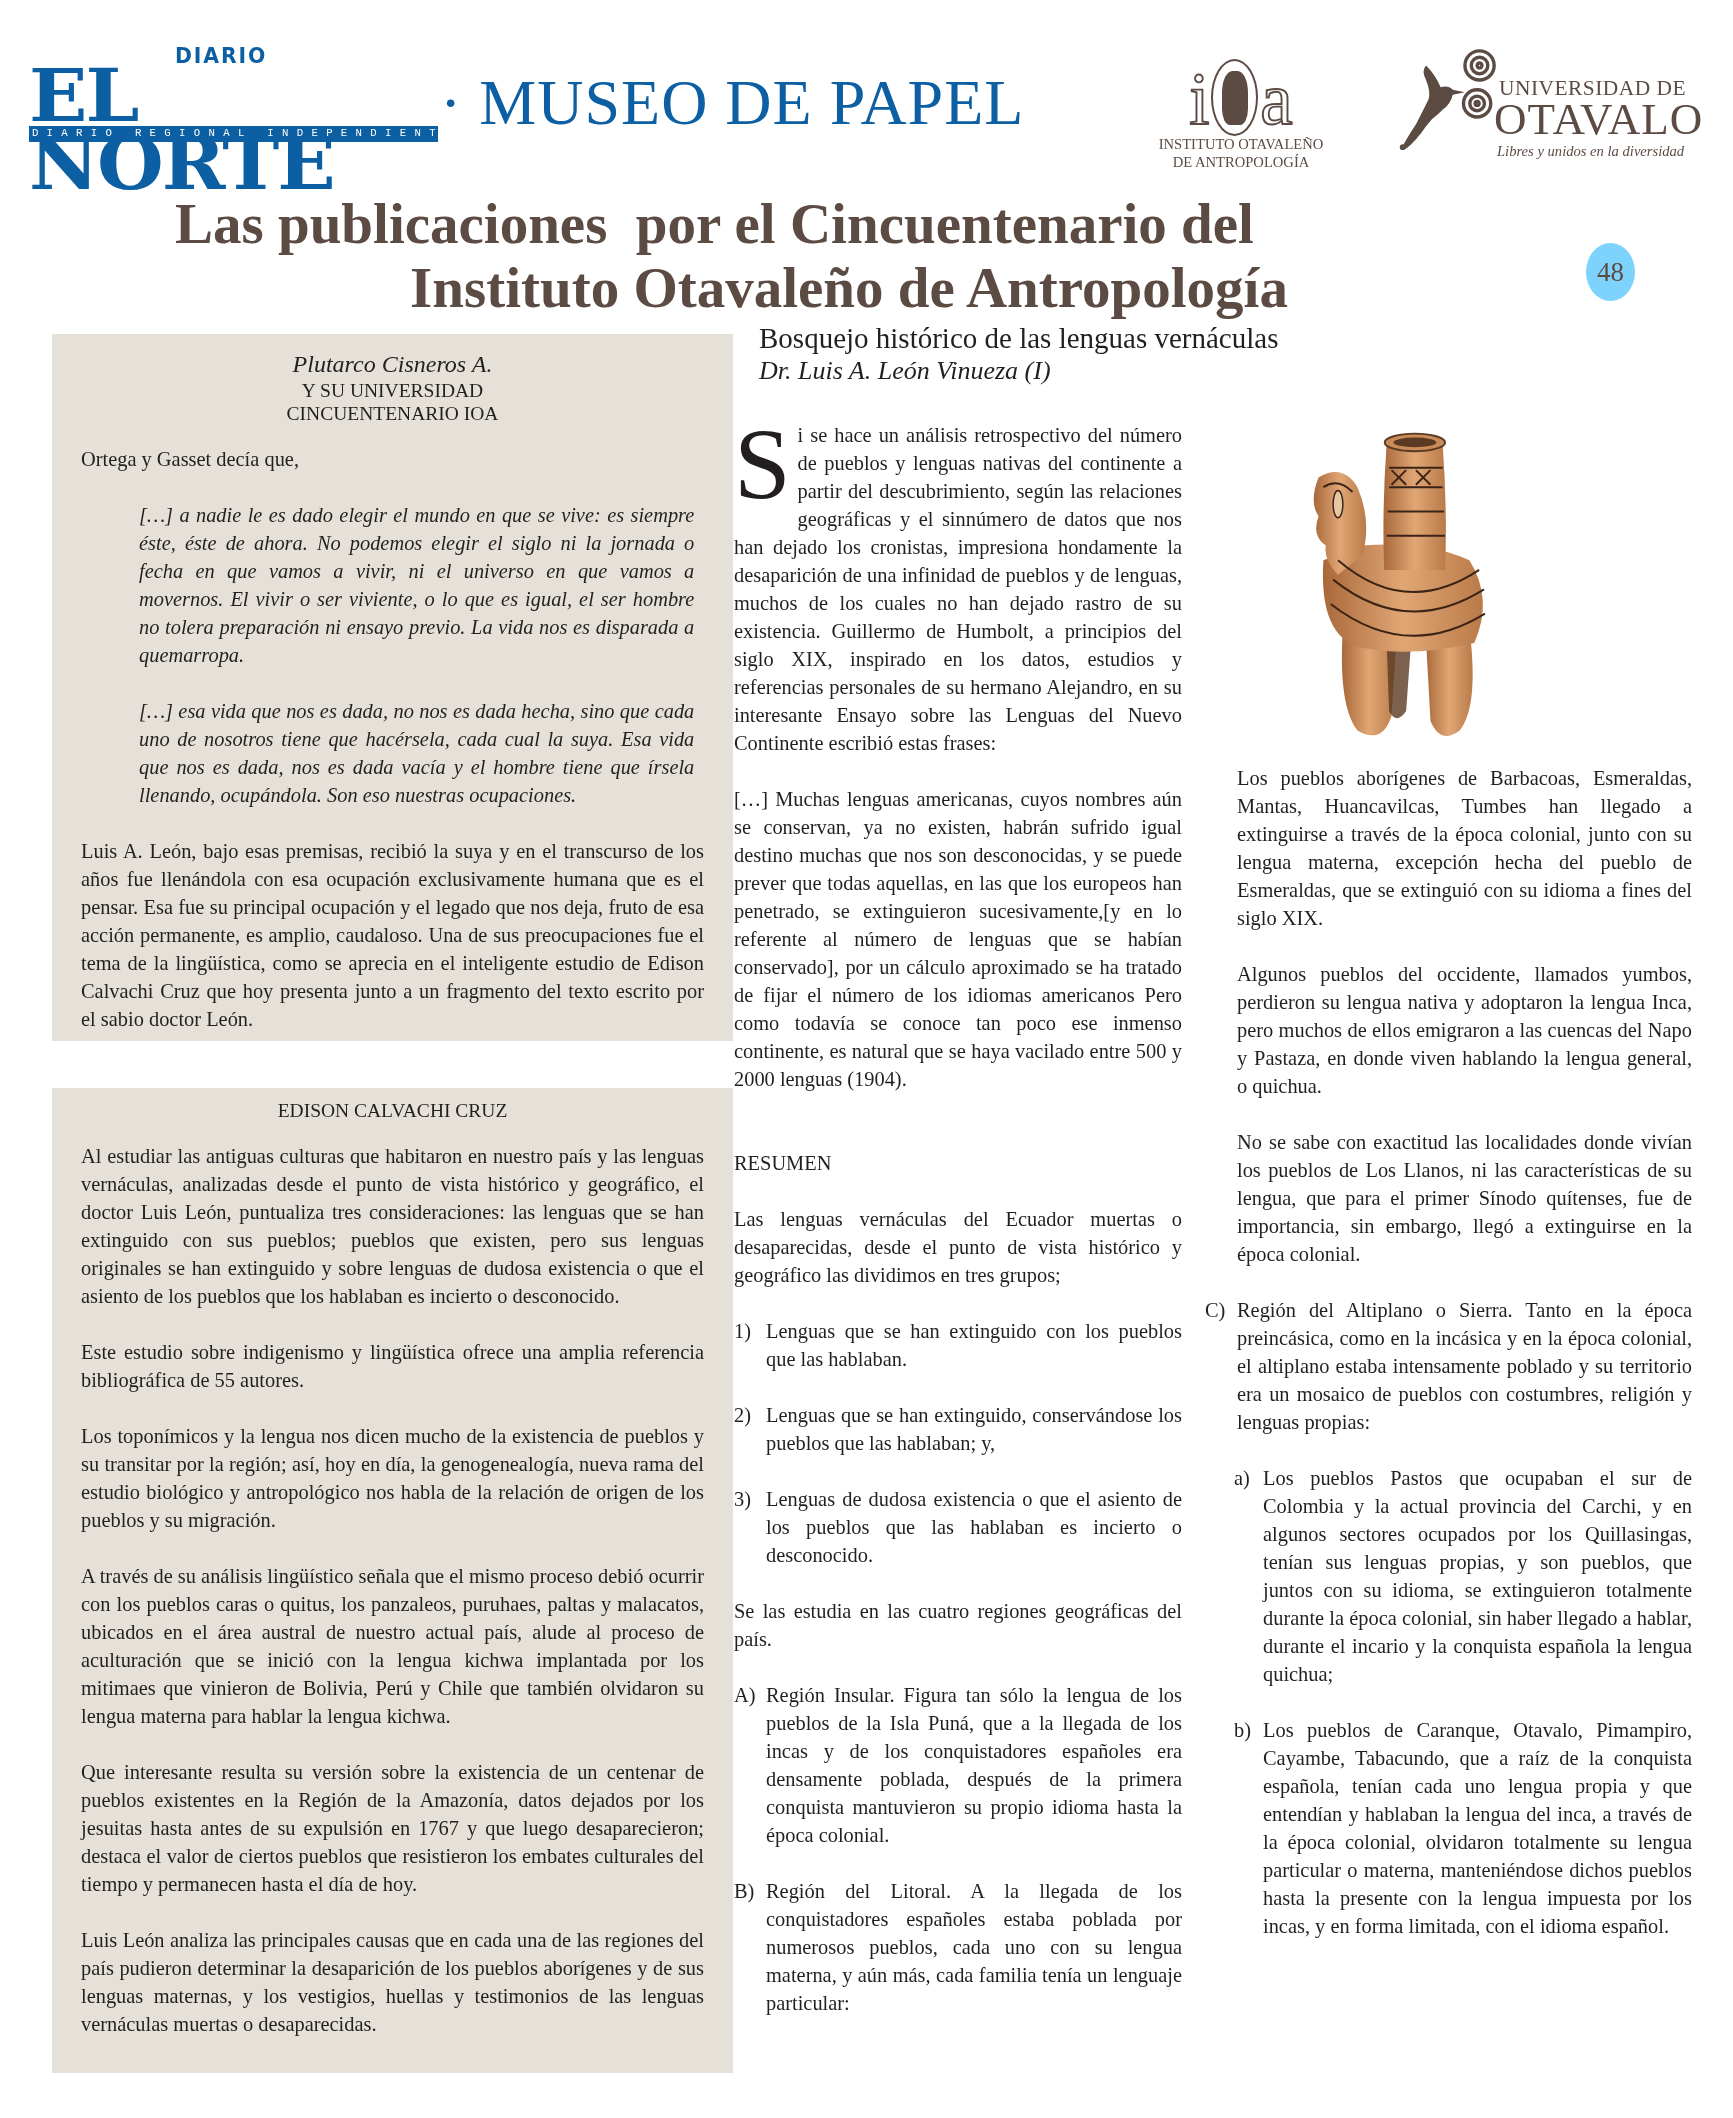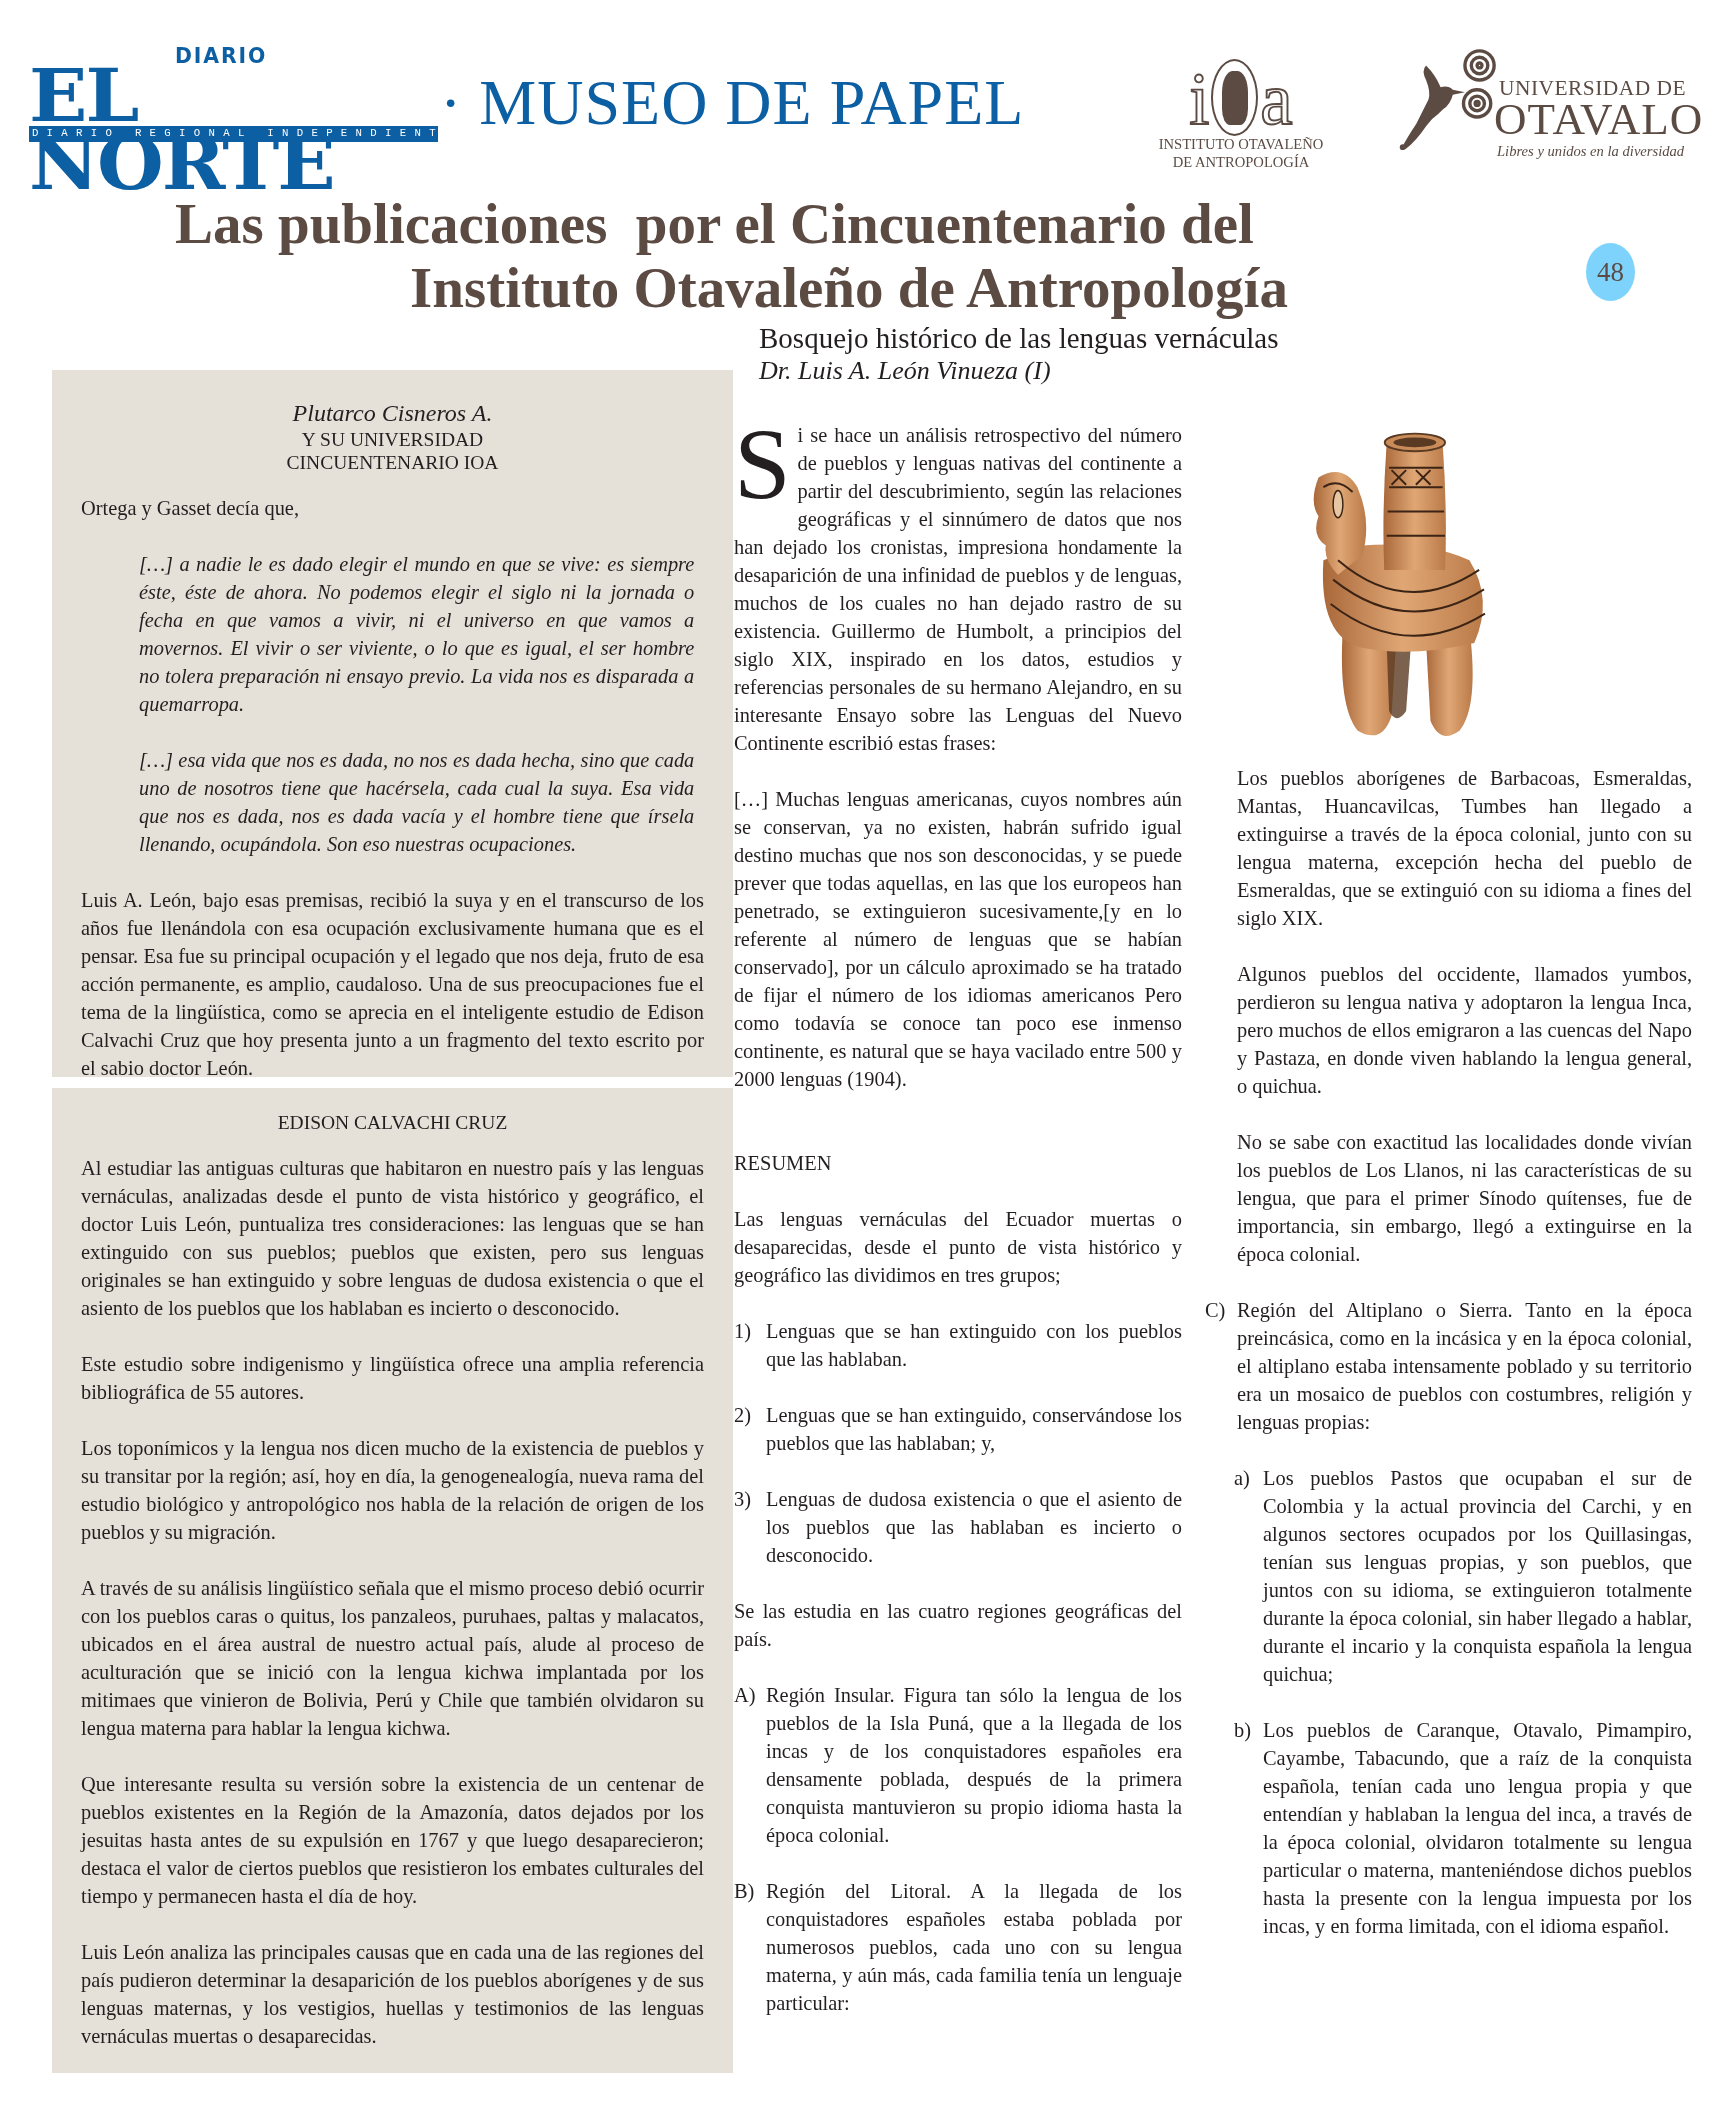--- a/index.html
+++ b/index.html
@@ -38,22 +38,22 @@
     
     .title { position: absolute; left: 175px; top: 192px; width: 1217px; color: #5b4b43; text-align: center;
       font-family: "Liberation Serif", serif; font-size: 57px; line-height: 64px; font-weight: bold; }
     .title .l1 { display: block; text-align: left; white-space: pre; }
     .title .l2 { display: block; text-align: center; padding-left: 131px; }
     .page-num { position: absolute; left: 1586px; top: 243px; width: 49px; height: 58px; border-radius: 50%;
       background: #7dd3fc; color: #5b4b43; font-size: 27px; text-align: center; line-height: 58px; }
 
     
     .box { position: absolute; background: #e5e1d8; box-sizing: border-box; }
-    .box1 { left: 52px; top: 334px; width: 681px; height: 707px; padding: 29px 29px 0 29px; margin-top: 36px; }
-    .box2 { left: 52px; top: 1088px; width: 681px; height: 985px; padding: 23px 29px 0 29px; }
+    .box1 { left: 52px; top: 334px; width: 681px; height: 707px; padding: 16px 29px 0 29px; }
+    .box2 { left: 52px; top: 1088px; width: 681px; height: 985px; padding: 11px 29px 0 29px; }
     .box p { margin: 0; font-size: 20.4px; line-height: 28px; text-align: justify; hyphens: manual; }
     .box .head { text-align: center; font-size: 19.5px; line-height: 23.4px; }
     .box .head.author { font-style: italic; font-size: 24px; line-height: 29px; }
     .box .quote { font-style: italic; padding-left: 58px; padding-right: 9.7px; }
     .gap-m { height: 28px; }
     .gap-s { height: 19.5px; }
 
     
     .article-head { position: absolute; left: 759px; top: 321px; width: 827px; text-align: left; }
     .article-title { font-size: 29px; line-height: 34px; color: #231f20; }

